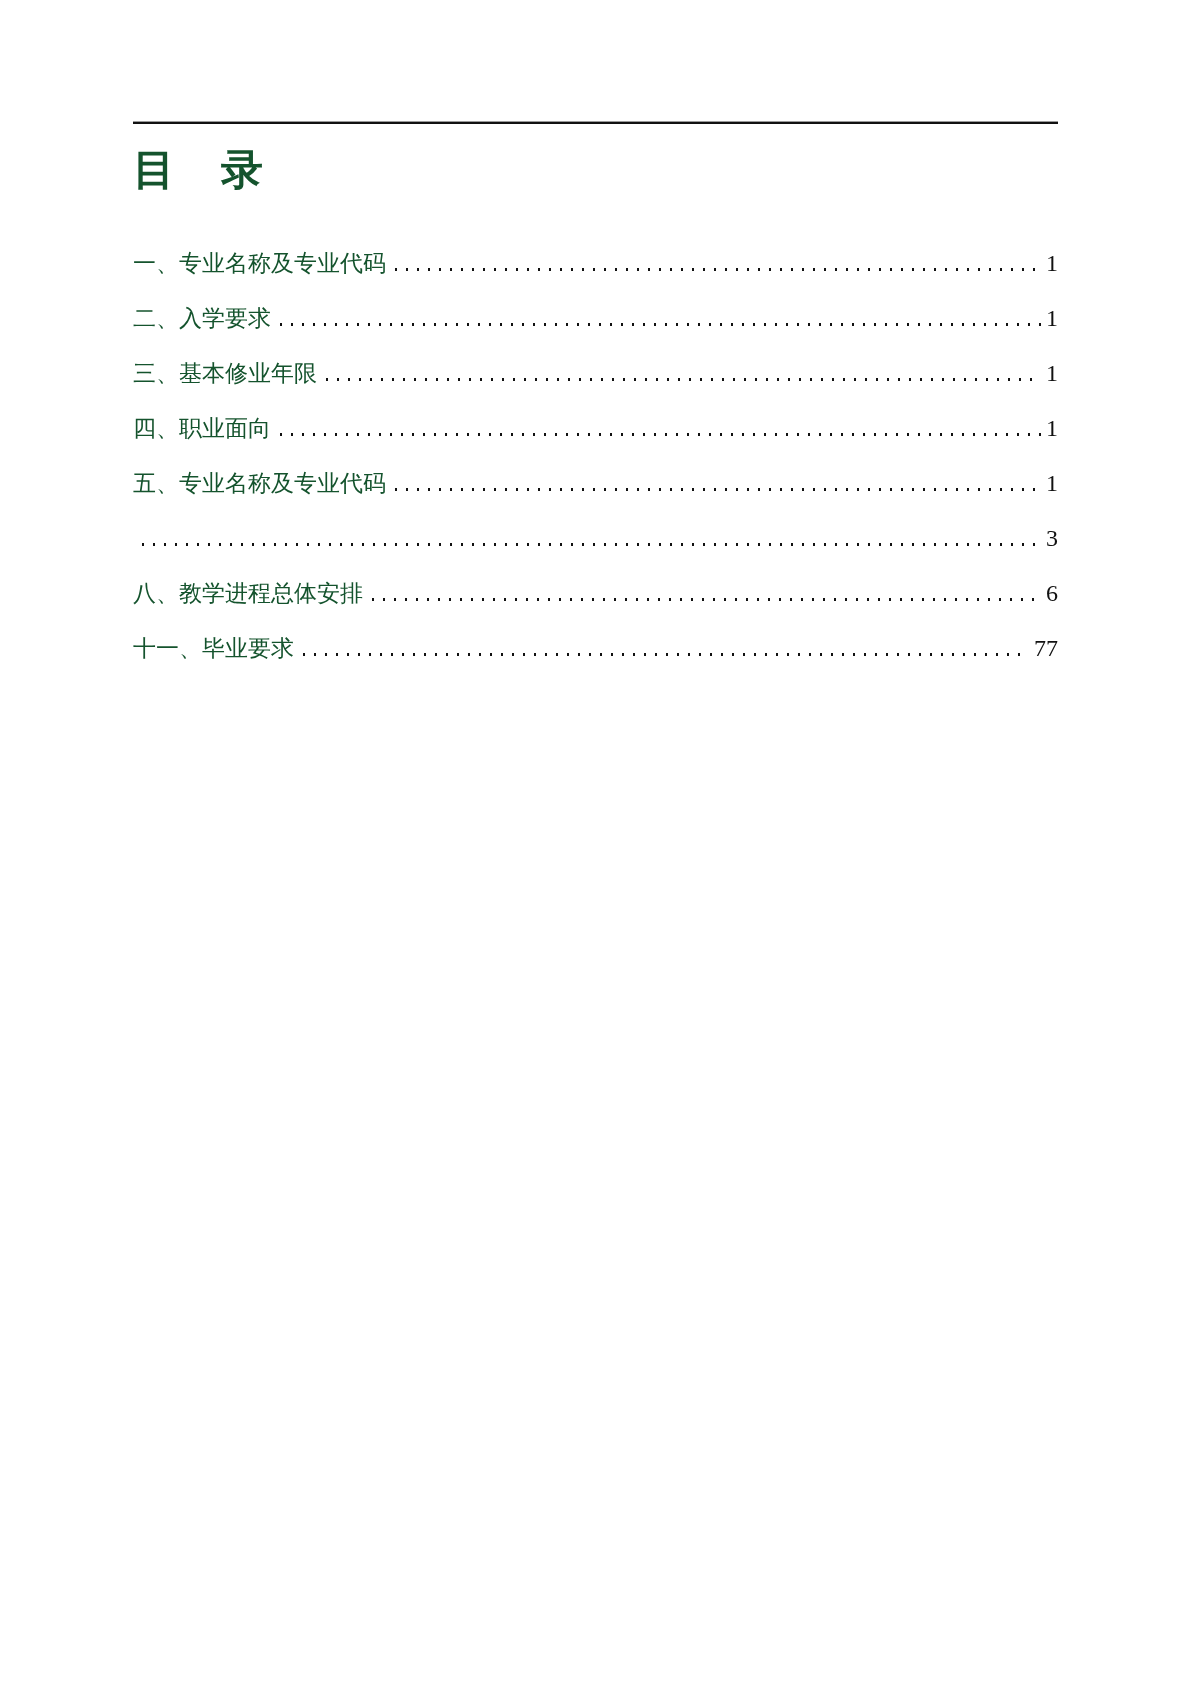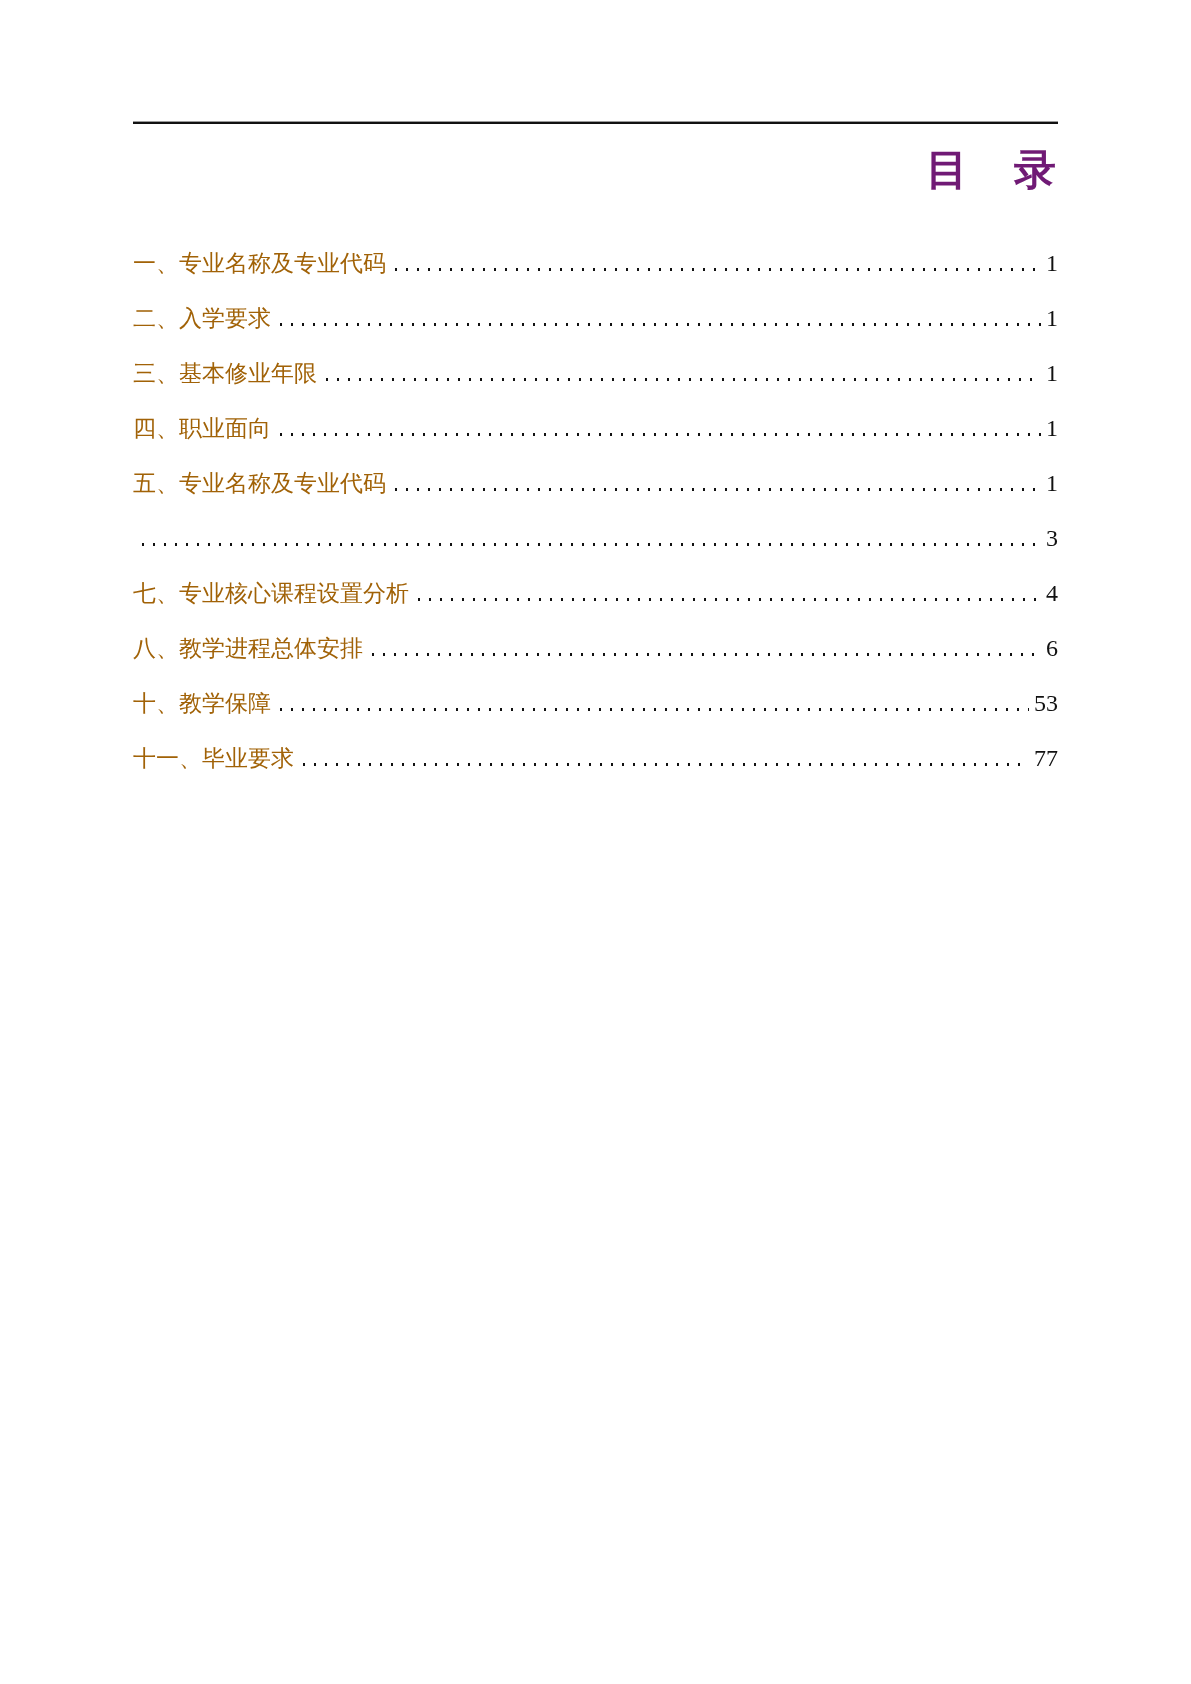--- a/index.html
+++ b/index.html
@@ -22,41 +22,41 @@
     width: 925px;
     top: 121px;
   }
   .top-rule {
     width: 100%;
     height: 3px;
     background: linear-gradient(to bottom, #9a9a9a 0 1px, #111111 1px 3px);
   }
   .doc-title {
     margin-top: 22px;
-    text-align: right;
+    text-align: left;
     font-size: 42px;
     font-weight: bold;
     line-height: 1.15;
     letter-spacing: 2px;
-    color: #701a75;
+    color: #14532d;
   }
   .toc-list {
     margin-top: 13px;
   }
   .toc-row {
     display: flex;
     align-items: flex-end;
     height: 55px;
     width: 100%;
   }
   .toc-label {
     white-space: nowrap;
     font-size: 23px;
     line-height: 1.2;
-    color: #a16207;
+    color: #14532d;
   }
   .dot-leader {
     flex: 1 1 auto;
     height: 3px;
     margin: 0 5px 6px 9px;
     background-image: repeating-linear-gradient(
       to right,
       #111111 0px, #111111 2px,
       transparent 2px, transparent 11px
     );
@@ -105,38 +105,28 @@
     <span class="toc-label">五、专业名称及专业代码</span>
     <span class="dot-leader"></span>
     <span class="toc-page">1</span>
   </div>
 
   <div class="toc-row">
     <span class="dot-leader"></span>
     <span class="toc-page">3</span>
   </div>
 
-  <div class="toc-row">
-    <span class="toc-label">七、专业核心课程设置分析</span>
-    <span class="dot-leader"></span>
-    <span class="toc-page">4</span>
-  </div>
 
   <div class="toc-row">
     <span class="toc-label">八、教学进程总体安排</span>
     <span class="dot-leader"></span>
     <span class="toc-page">6</span>
   </div>
 
 
-  <div class="toc-row">
-    <span class="toc-label">十、教学保障</span>
-    <span class="dot-leader"></span>
-    <span class="toc-page">53</span>
-  </div>
 
   <div class="toc-row">
     <span class="toc-label">十一、毕业要求</span>
     <span class="dot-leader"></span>
     <span class="toc-page">77</span>
   </div>
 
 </div>
   </div>
 </div>

